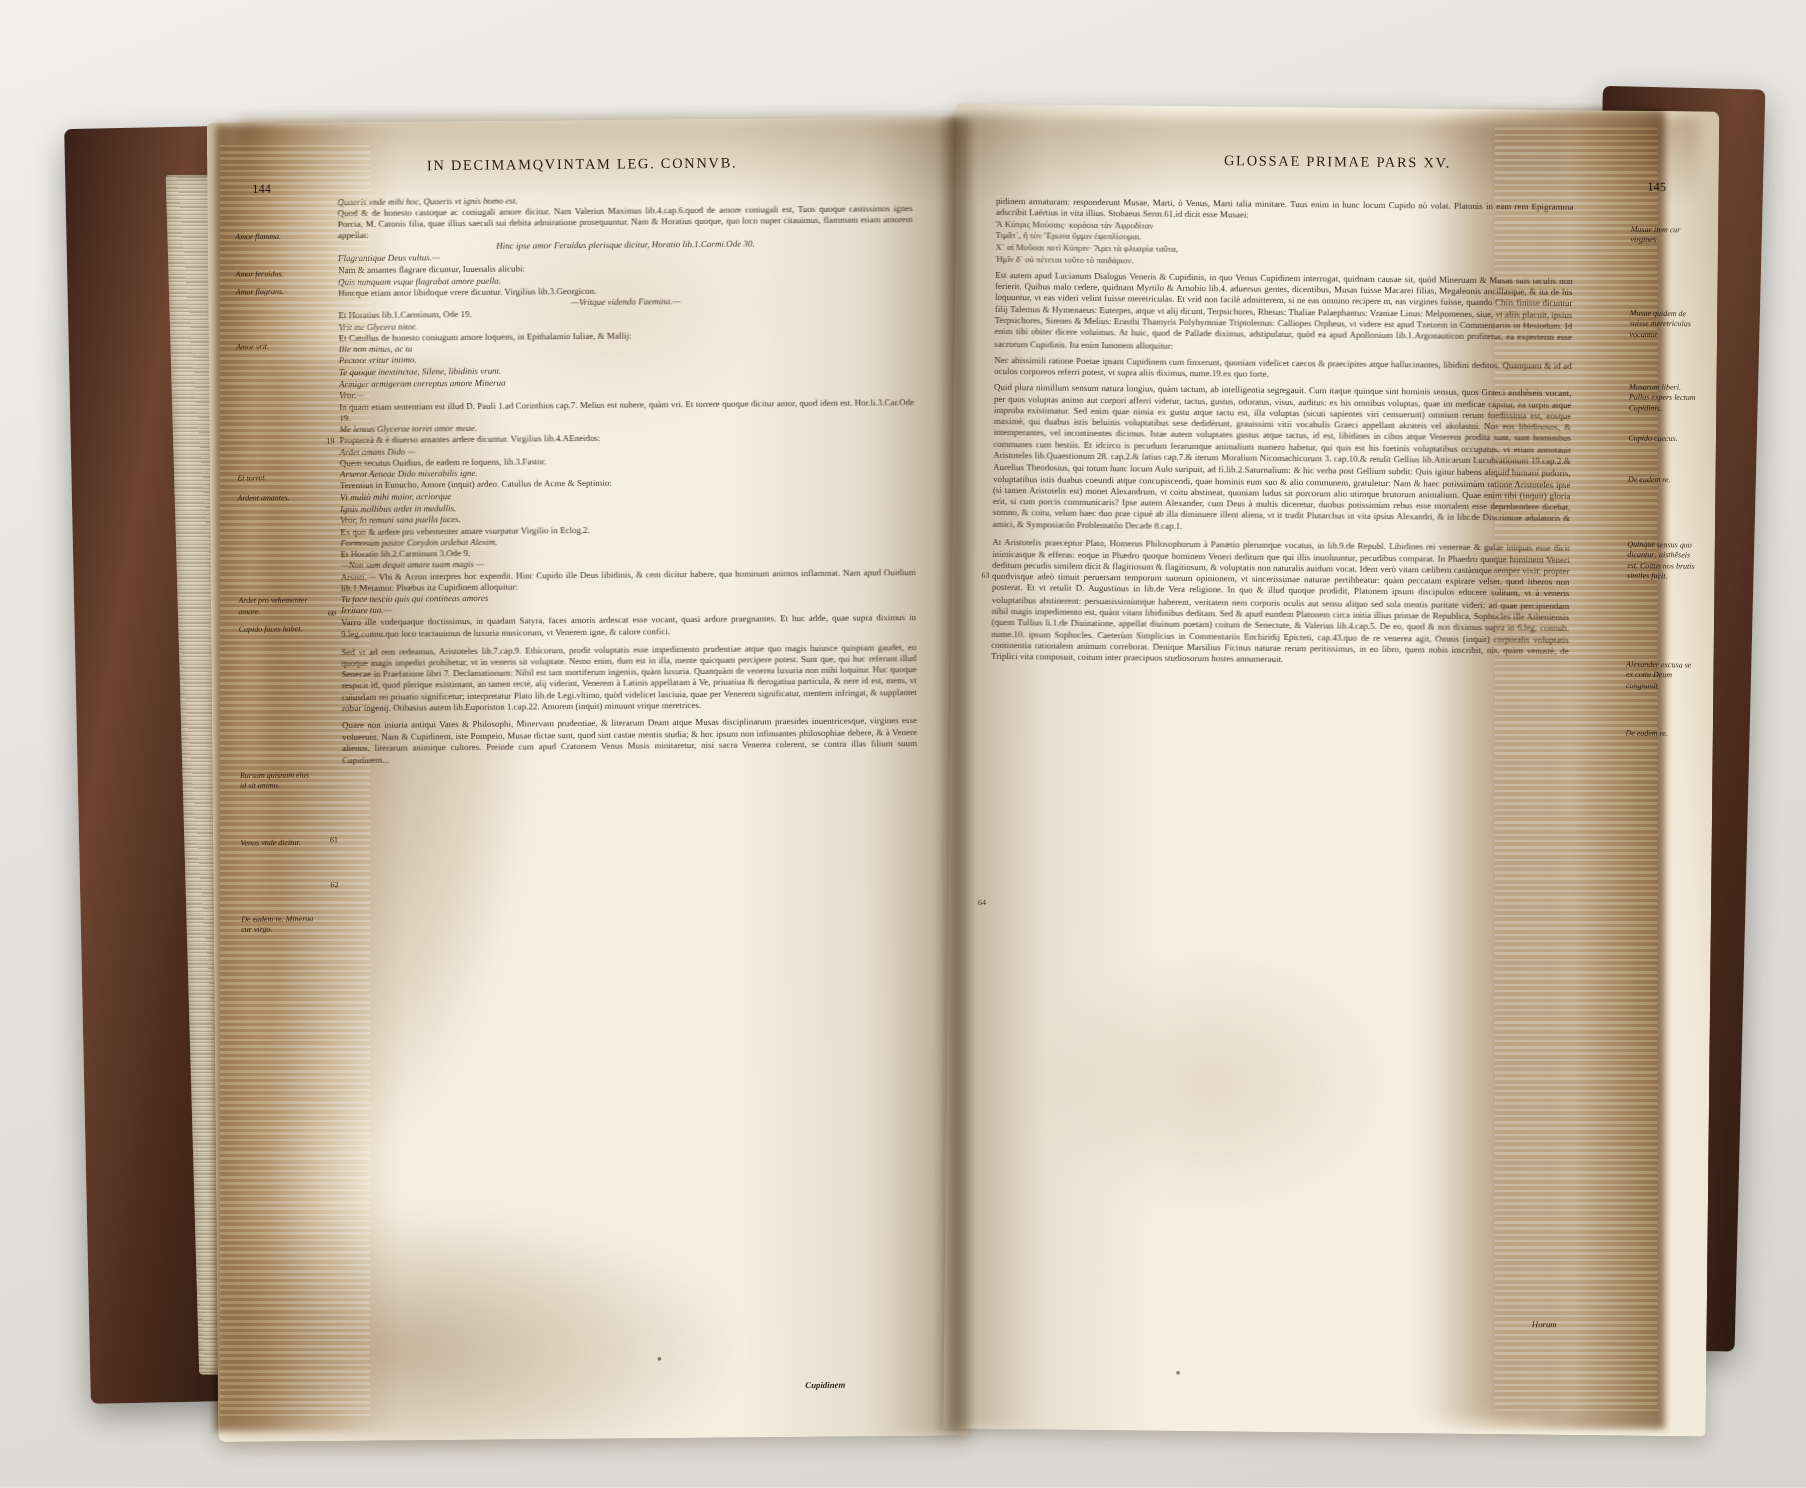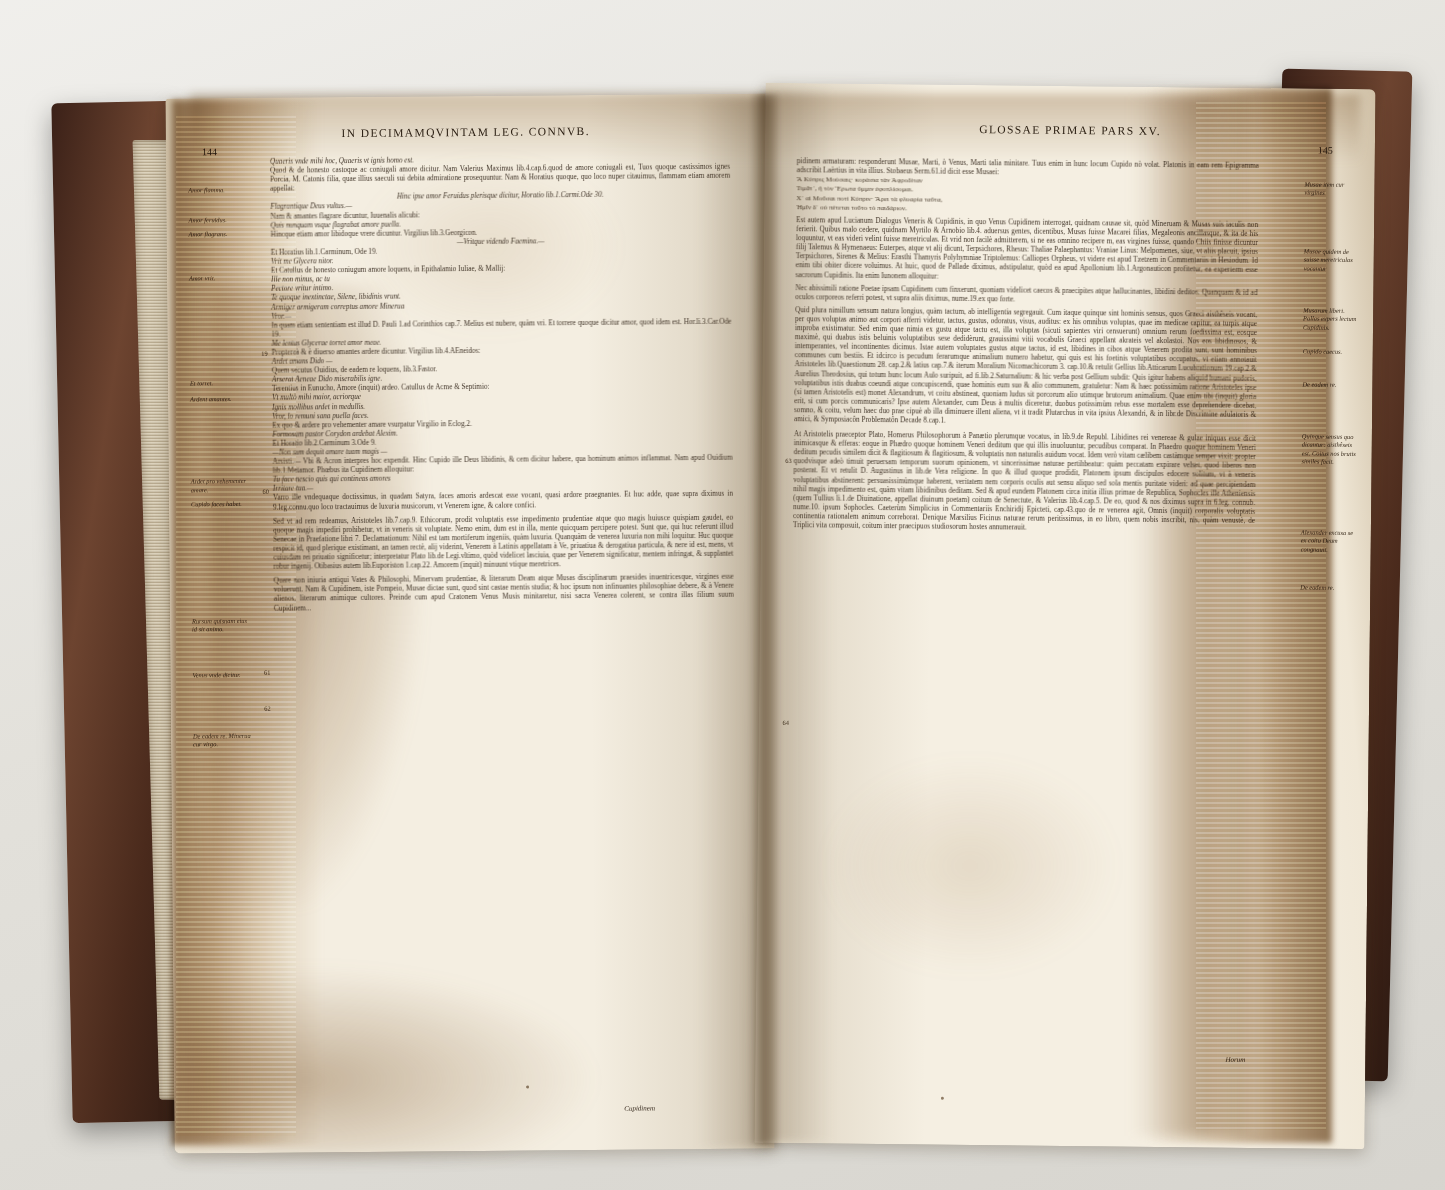--- a/index.html
+++ b/index.html
@@ -334,21 +334,21 @@
         <div class="sec">Et Horatio lib.2.Carminum 3.Ode 9.</div>
         <div class="sec it">—Non sum dequit amare tuam magis —</div>
         <div class="sec">Arsisti.— Vbi &amp; Acron interpres hoc expendit. Hinc Cupido ille Deus libidinis, &amp; cem dicitur habere, qua hominum animos inflammat. Nam apud Ouidium lib.1.Metamor. Phœbus ita Cupidinem alloquitur:</div>
         <div class="sec it">Tu face nescio quis qui contineas amores</div>
         <div class="sec it">Irritare tua.—</div>
         <div class="sec">Varro ille vndequaque doctissimus, in quadam Satyra, faces amoris ardescat esse vocant, quasi ardore praegnantes. Et huc adde, quae supra diximus in 9.leg.connu.quo loco tractauimus de luxuria musicorum, vt Venerem igne, &amp; calore confici.</div>
         <div class="sec" style="margin-top:5px">Sed vt ad rem redeamus, Aristoteles lib.7.cap.9. Ethicorum, prodit voluptatis esse impedimento prudentiae atque quo magis huiusce quispiam gaudet, eo quoque magis impediri prohibetur, vt in veneris sit voluptate. Nemo enim, dum est in illa, mente quicquam percipere potest. Sunt que, qui huc referunt illud Senecae in Praefatione libri 7. Declamationum: Nihil est tam mortiferum ingeniis, quàm luxuria. Quanquàm de venerea luxuria non mihi loquitur. Huc quoque respicit id, quod plerique existimant, an tamen rectè, alij viderint, Venerem à Latinis appellatam à Ve, priuatiua &amp; derogatiua particula, &amp; nere id est, mens, vt cuiusdam rei priuatio significetur; interpretatur Plato lib.de Legi.vltimo, quòd videlicet lasciuia, quae per Venerem significatur, mentem infringat, &amp; supplantet robur ingenij. Otibasius autem lib.Euporiston 1.cap.22. Amorem (inquit) minuunt vtique meretrices.</div>
         <div class="sec" style="margin-top:5px">Quare non iniuria antiqui Vates &amp; Philosophi, Minervam prudentiae, &amp; literarum Deam atque Musas disciplinarum praesides inuentricesque, virgines esse voluerunt. Nam &amp; Cupidinem, iste Pompeio, Musae dictae sunt, quod sint castae mentis studia; &amp; hoc ipsum non infinuantes philosophiae debere, &amp; à Venere alienos, literarum animique cultores. Preinde cum apud Cratonem Venus Musis minitaretur, nisi sacra Venerea colerent, se contra illas filium suum Cupidinem...</div>
       </div>
 
-      <div class="catchword" style="top:1010px;left:450px;">Cupidinem</div>
+      <div class="catchword" style="top:1010px;left:470px;font-weight:bold;">Cupidinem</div>
 
       <div class="dot" style="left:352px;top:990px;"></div>
     </div>
 
     <div class="leaf leaf-right">
 
       <div class="folio-head" style="top:38px;left:0;">GLOSSAE PRIMAE PARS XV.</div>
       <div class="folio-num" style="top:56px;right:42px;">145</div>
 
       <div class="body-col ink-soft" style="top:74px;left:32px;width:462px;">

